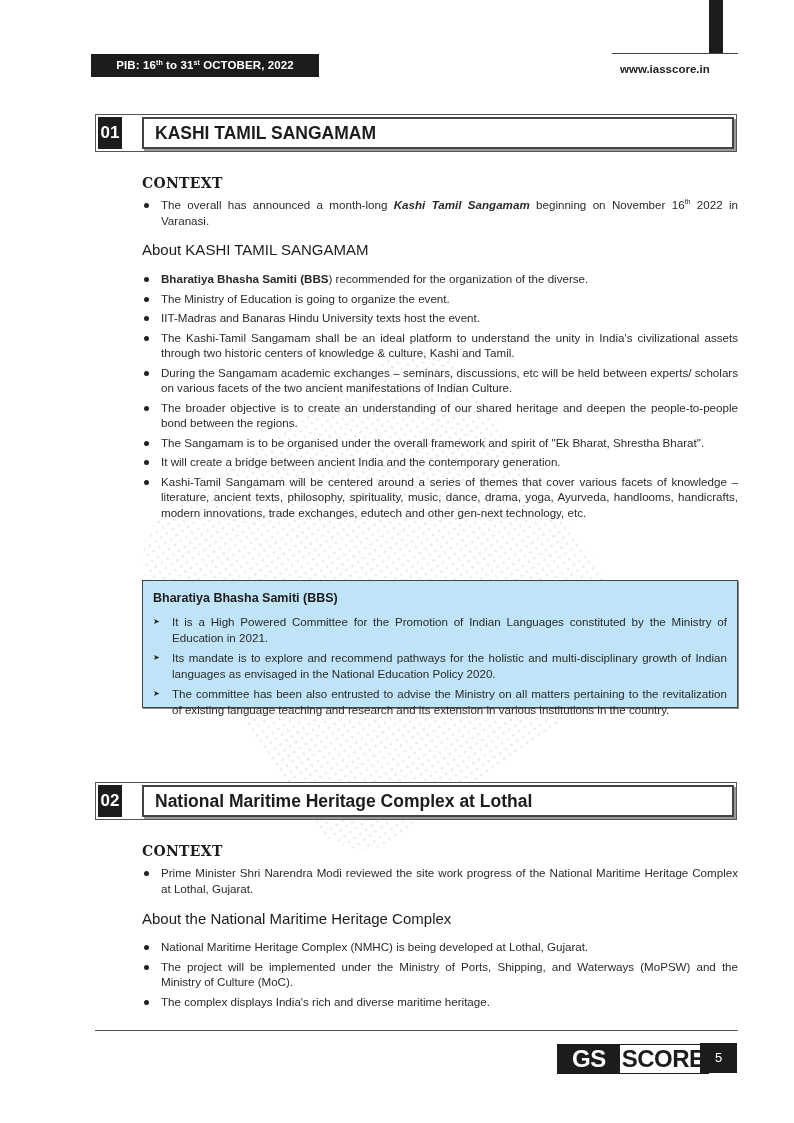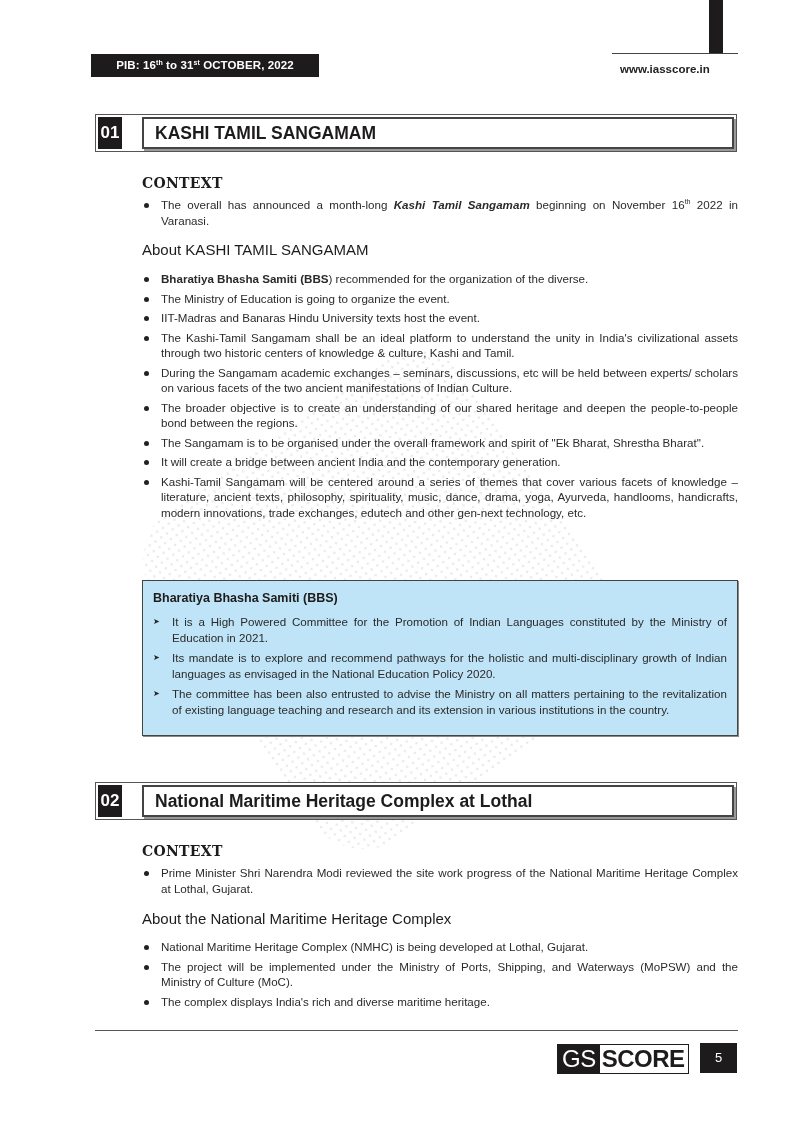--- a/index.html
+++ b/index.html
@@ -41,21 +41,21 @@
     color: #2a2a2a; margin-bottom: 4px;
   }
   ul.bul li::before {
     content: ""; position: absolute; left: 2px; top: 6px; width: 5px; height: 5px; border-radius: 50%; background: #222;
   }
   ul.bul li sup { font-size: 7px; line-height: 0; vertical-align: 5px; }
   .bi { font-weight: bold; font-style: italic; }
   .b { font-weight: bold; }
 
   .infobox {
-    position: absolute; left: 142px; top: 580px; width: 596px; height: 156px;
+    position: absolute; left: 142px; top: 580px; width: 596px; height: 128px;
     background: #bfe4f7; border: 1px solid #444; box-sizing: border-box; box-shadow: 1px 1px 0 #888;
     padding: 10px 10px 0 10px;
   }
   .infobox .box-title { font-weight: bold; font-size: 12.5px; color: #1e1b1c; margin: 0 0 9px 0; }
   ul.arrows { list-style: none; margin: 0; padding: 0; }
   ul.arrows li {
     position: relative; padding-left: 19px; font-size: 11.6px; line-height: 15.5px; text-align: justify;
     color: #2a2a2a; margin-bottom: 5px;
   }
   ul.arrows li::before {
@@ -65,21 +65,21 @@
 
   .watermark {
     position: absolute; left: 200px; top: 400px; width: 380px; height: 400px;
     background-image: radial-gradient(#cfcfcf 1px, transparent 1.4px);
     background-size: 7px 7px; opacity: 0.45; transform: rotate(-35deg);
     border-radius: 60px;
   }
 
   .footer-rule { position: absolute; left: 95px; top: 1030px; width: 643px; height: 1px; background: #555; }
   .logo { position: absolute; left: 557px; top: 1044px; height: 28px; display: flex; border: 1px solid #1e1b1c; }
-  .logo .gs { background: #1e1b1c; color: #fff; font-weight: normal; font-size: 24px; line-height: 28px; padding: 0 4px; letter-spacing: -0.5px; }
+  .logo .gs { background: #1e1b1c; color: #fff; font-weight: bold; font-size: 24px; line-height: 28px; padding: 0 14px; letter-spacing: -0.5px; }
   .logo .score { background: #fff; color: #1e1b1c; font-weight: bold; font-size: 24px; line-height: 28px; padding: 0 3px 0 2px; letter-spacing: -0.5px; }
   .page-num { position: absolute; left: 700px; top: 1043px; width: 37px; height: 30px; background: #1e1b1c; color: #fff; font-size: 13px; line-height: 30px; text-align: center; }
 </style>
 </head>
 <body>
 
 <div class="top-bar-vert"></div>
 <div class="top-rule"></div>
 
 <div class="pib-badge">

